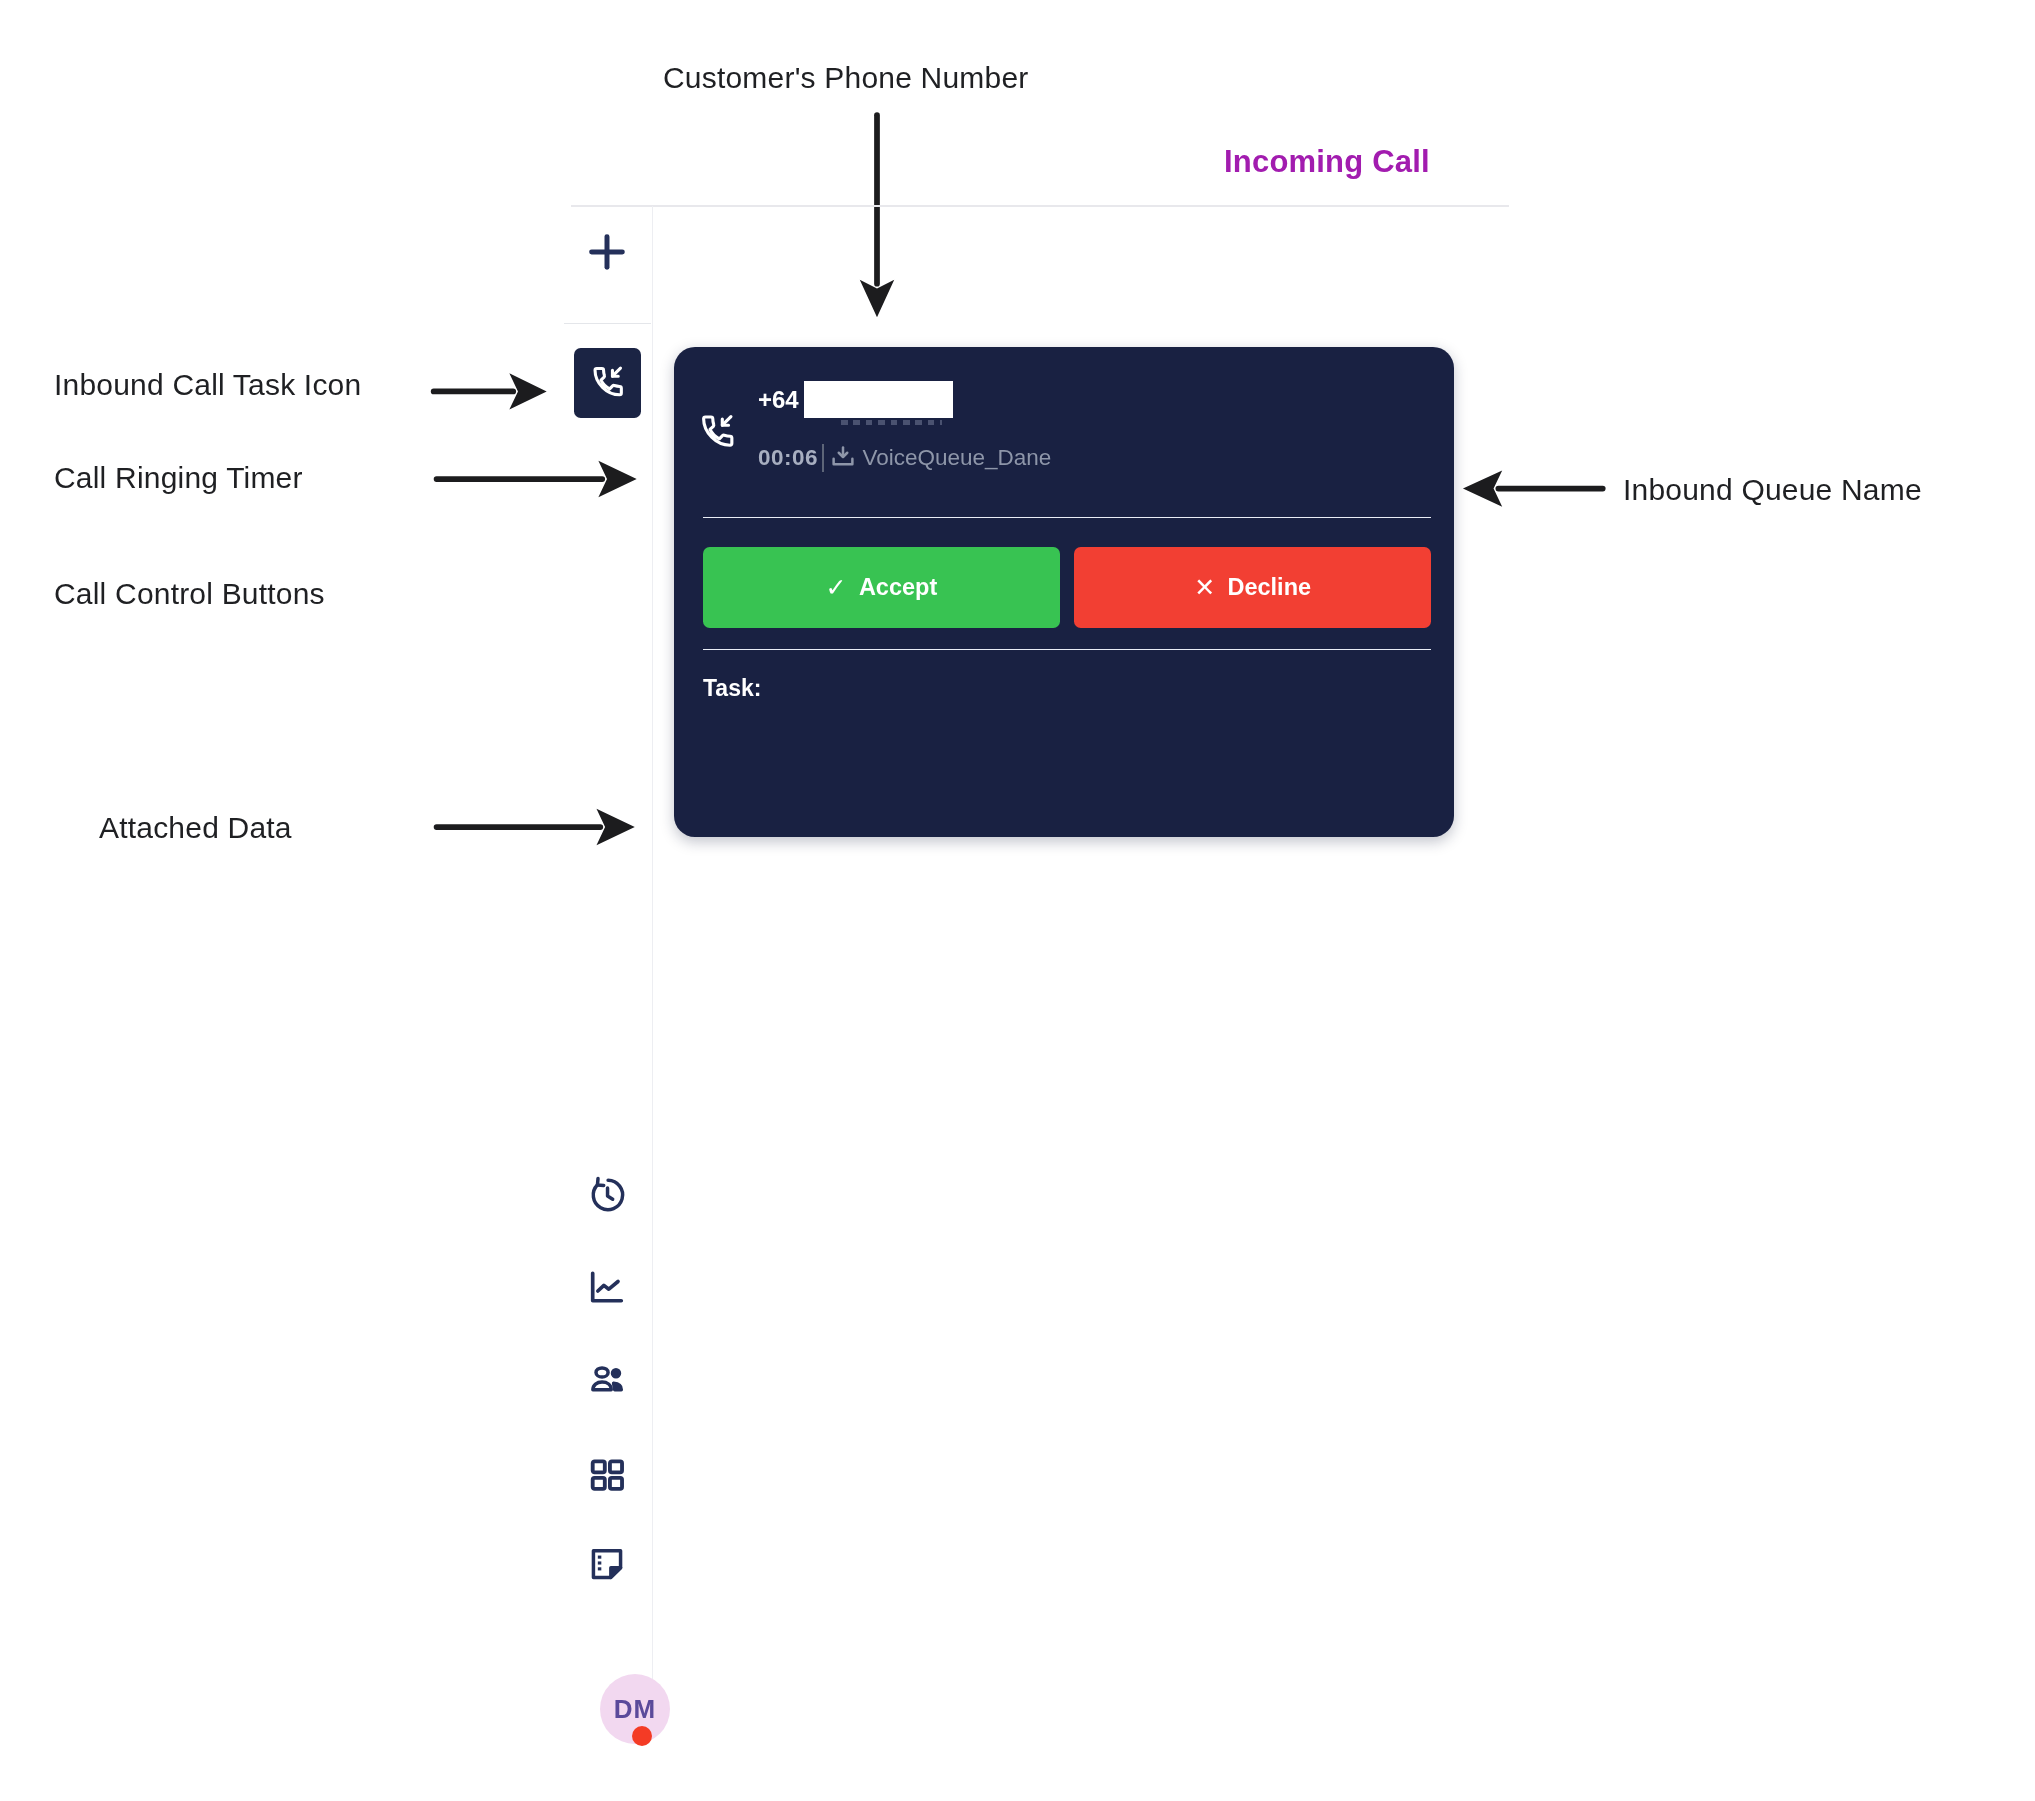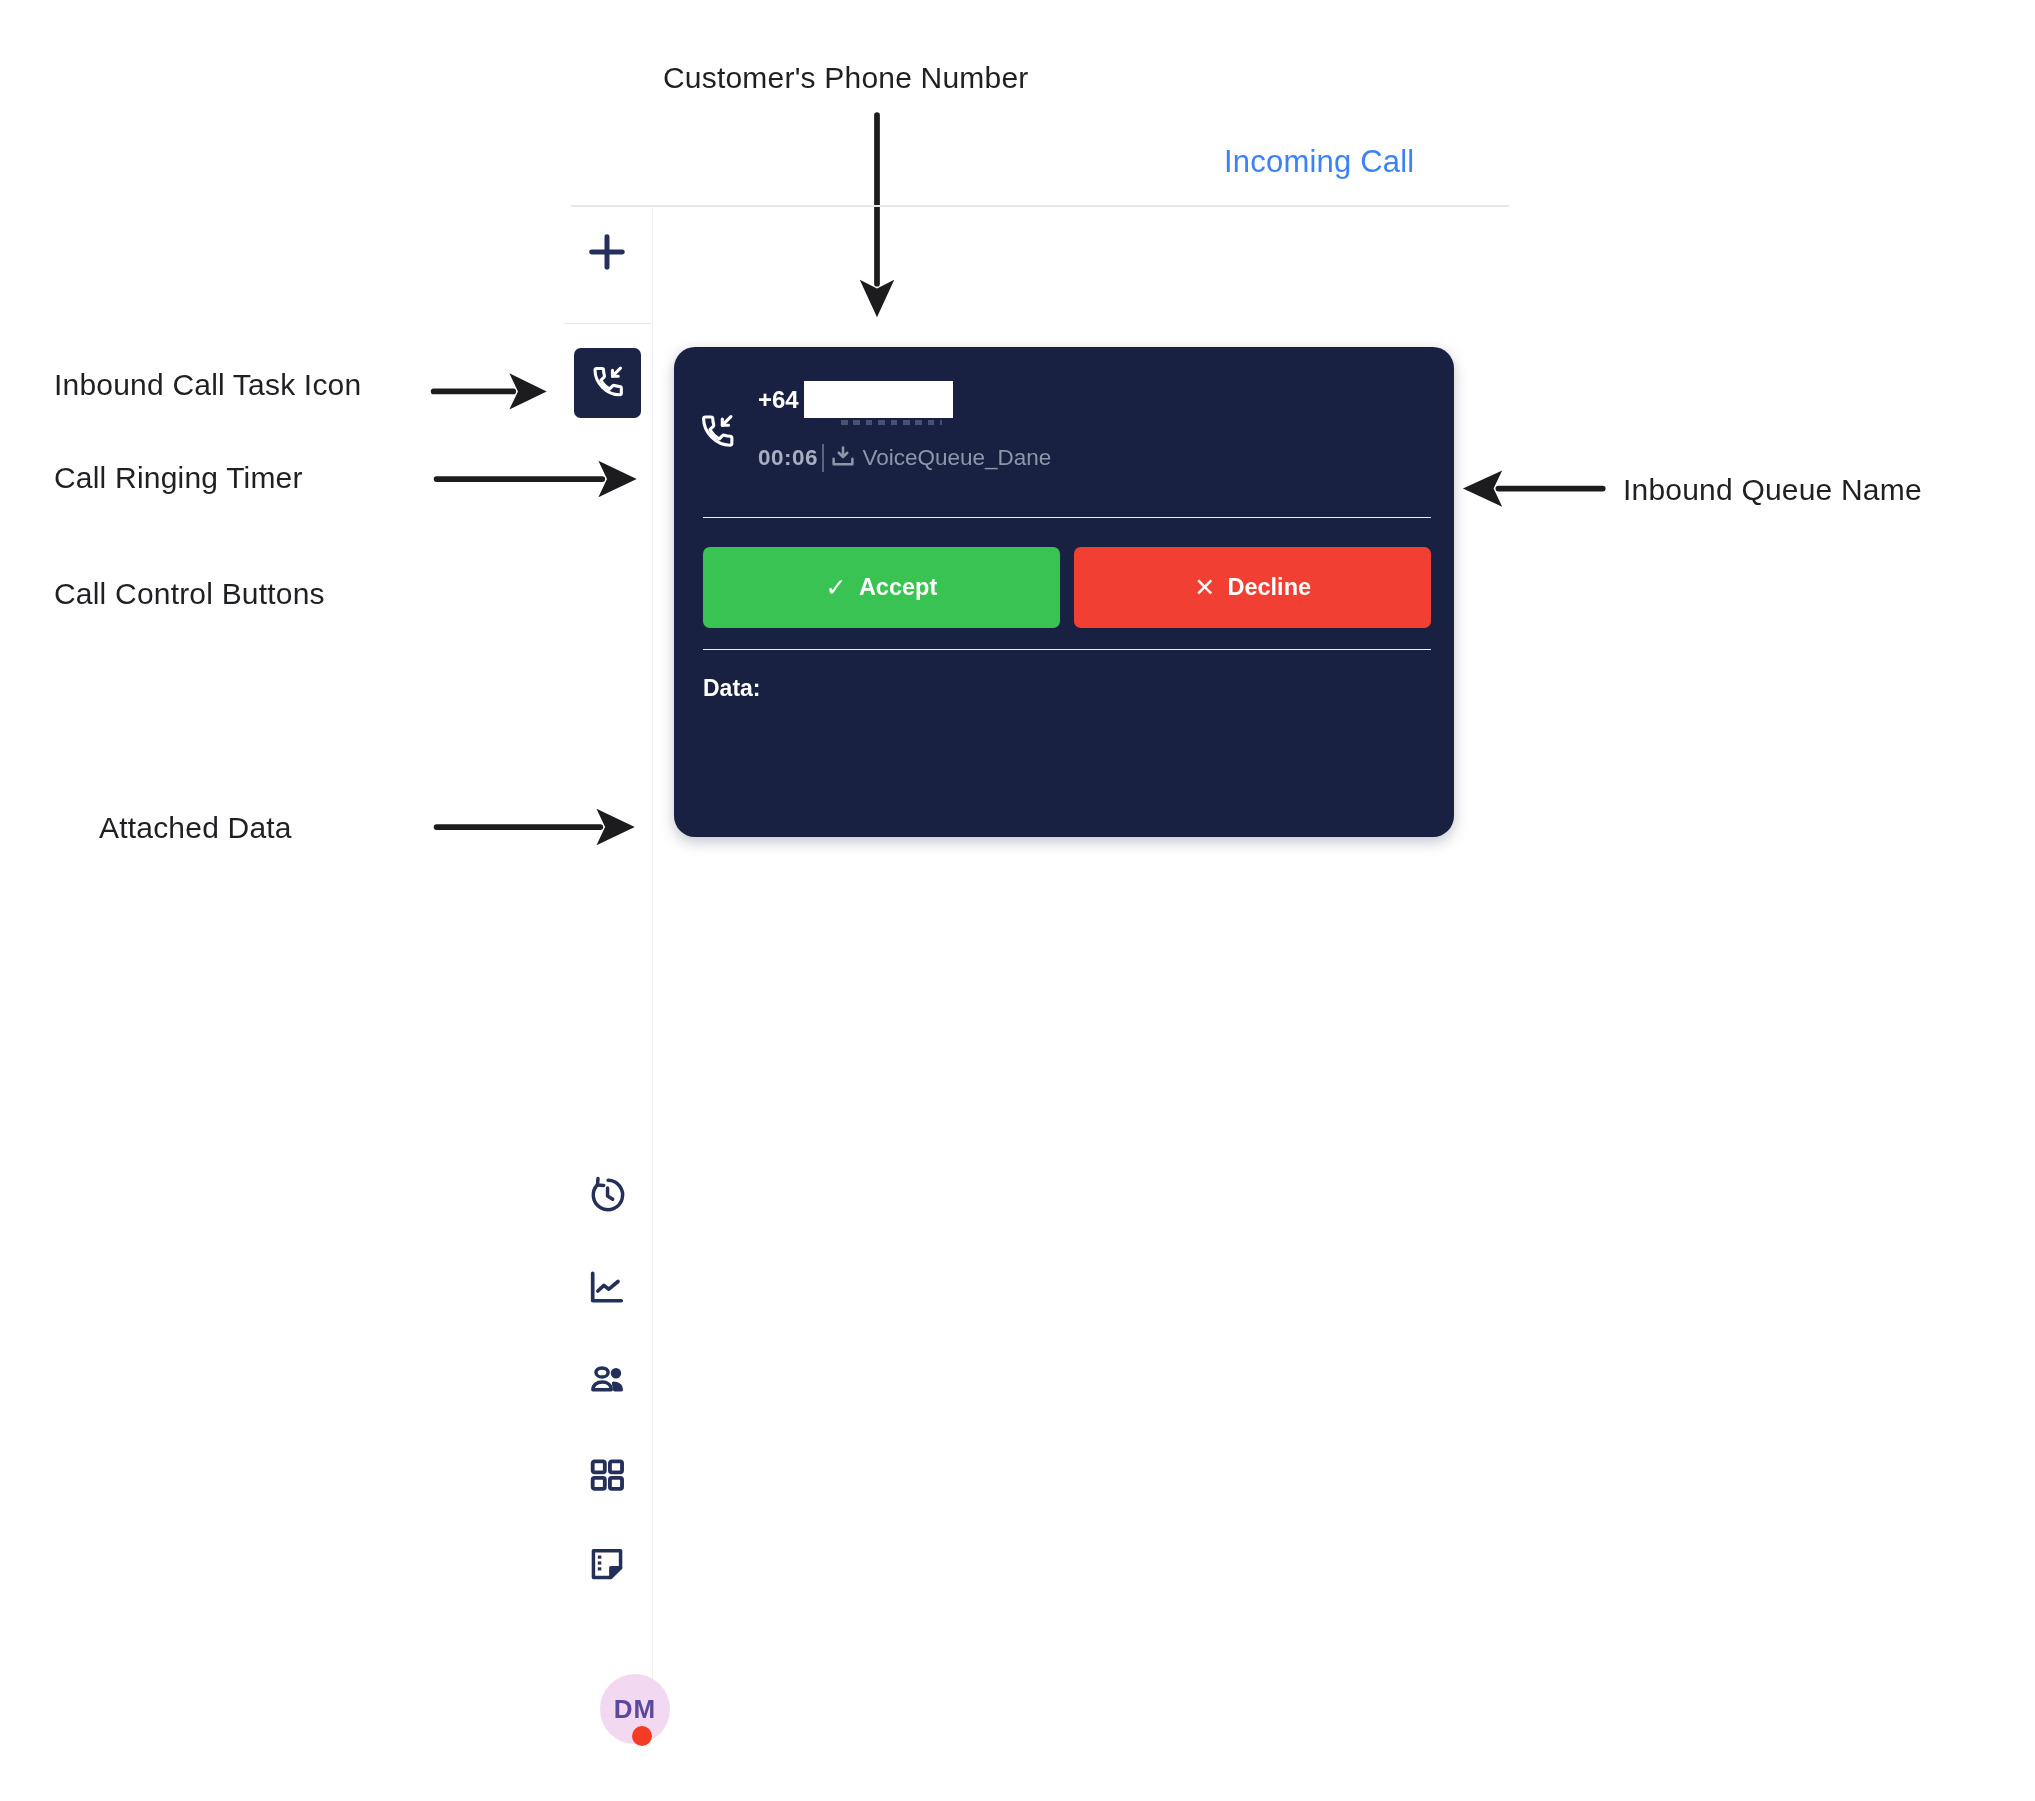--- a/index.html
+++ b/index.html
@@ -8,21 +8,21 @@
 
   
   .lbl{position:absolute;color:#1f2023;font-size:30px;letter-spacing:0.2px;
        white-space:nowrap;font-weight:400;}
 
   
   #arrows{position:absolute;left:0;top:0;width:2035px;height:1802px;pointer-events:none;}
 
   
   .header-title{position:absolute;left:1224px;top:144px;width:249px;
-       font-size:31px;font-weight:400;color:#3b82f6;letter-spacing:0.2px;}
+       font-size:31px;font-weight:700;color:#a21caf;letter-spacing:0.2px;}
   .header-line{position:absolute;left:571px;top:205px;width:938px;height:1.9px;background:#e8e8ec;}
 
   
   .sidebar-border{position:absolute;left:652px;top:206px;width:1.4px;height:1532px;background:#edeef2;}
   .sidebar-divider{position:absolute;left:564px;top:323px;width:87px;height:1.4px;background:#e4e6ea;}
   .side-btn{position:absolute;width:53px;height:53px;display:flex;align-items:center;justify-content:center;}
   .task-tile{position:absolute;left:574px;top:348px;width:67px;height:70px;border-radius:6.7px;
        background:#1b2444;display:flex;align-items:center;justify-content:center;}
   .avatar{position:absolute;left:600px;top:1674px;width:70px;height:70px;border-radius:50%;
        background:#f2d8f0;display:flex;align-items:center;justify-content:center;
@@ -209,17 +209,17 @@
       <span>Accept</span>
     </button>
     <button class="btn btn-decline">
       <span class="glyph">✕</span>
       <span>Decline</span>
     </button>
   </div>
 
   <div class="card-sep" style="top:302px;"></div>
 
-  <div class="name-label">Data:</div>
+  <div class="name-label">Task:</div>
 
 
 </div>
 
 
 </body></html>

